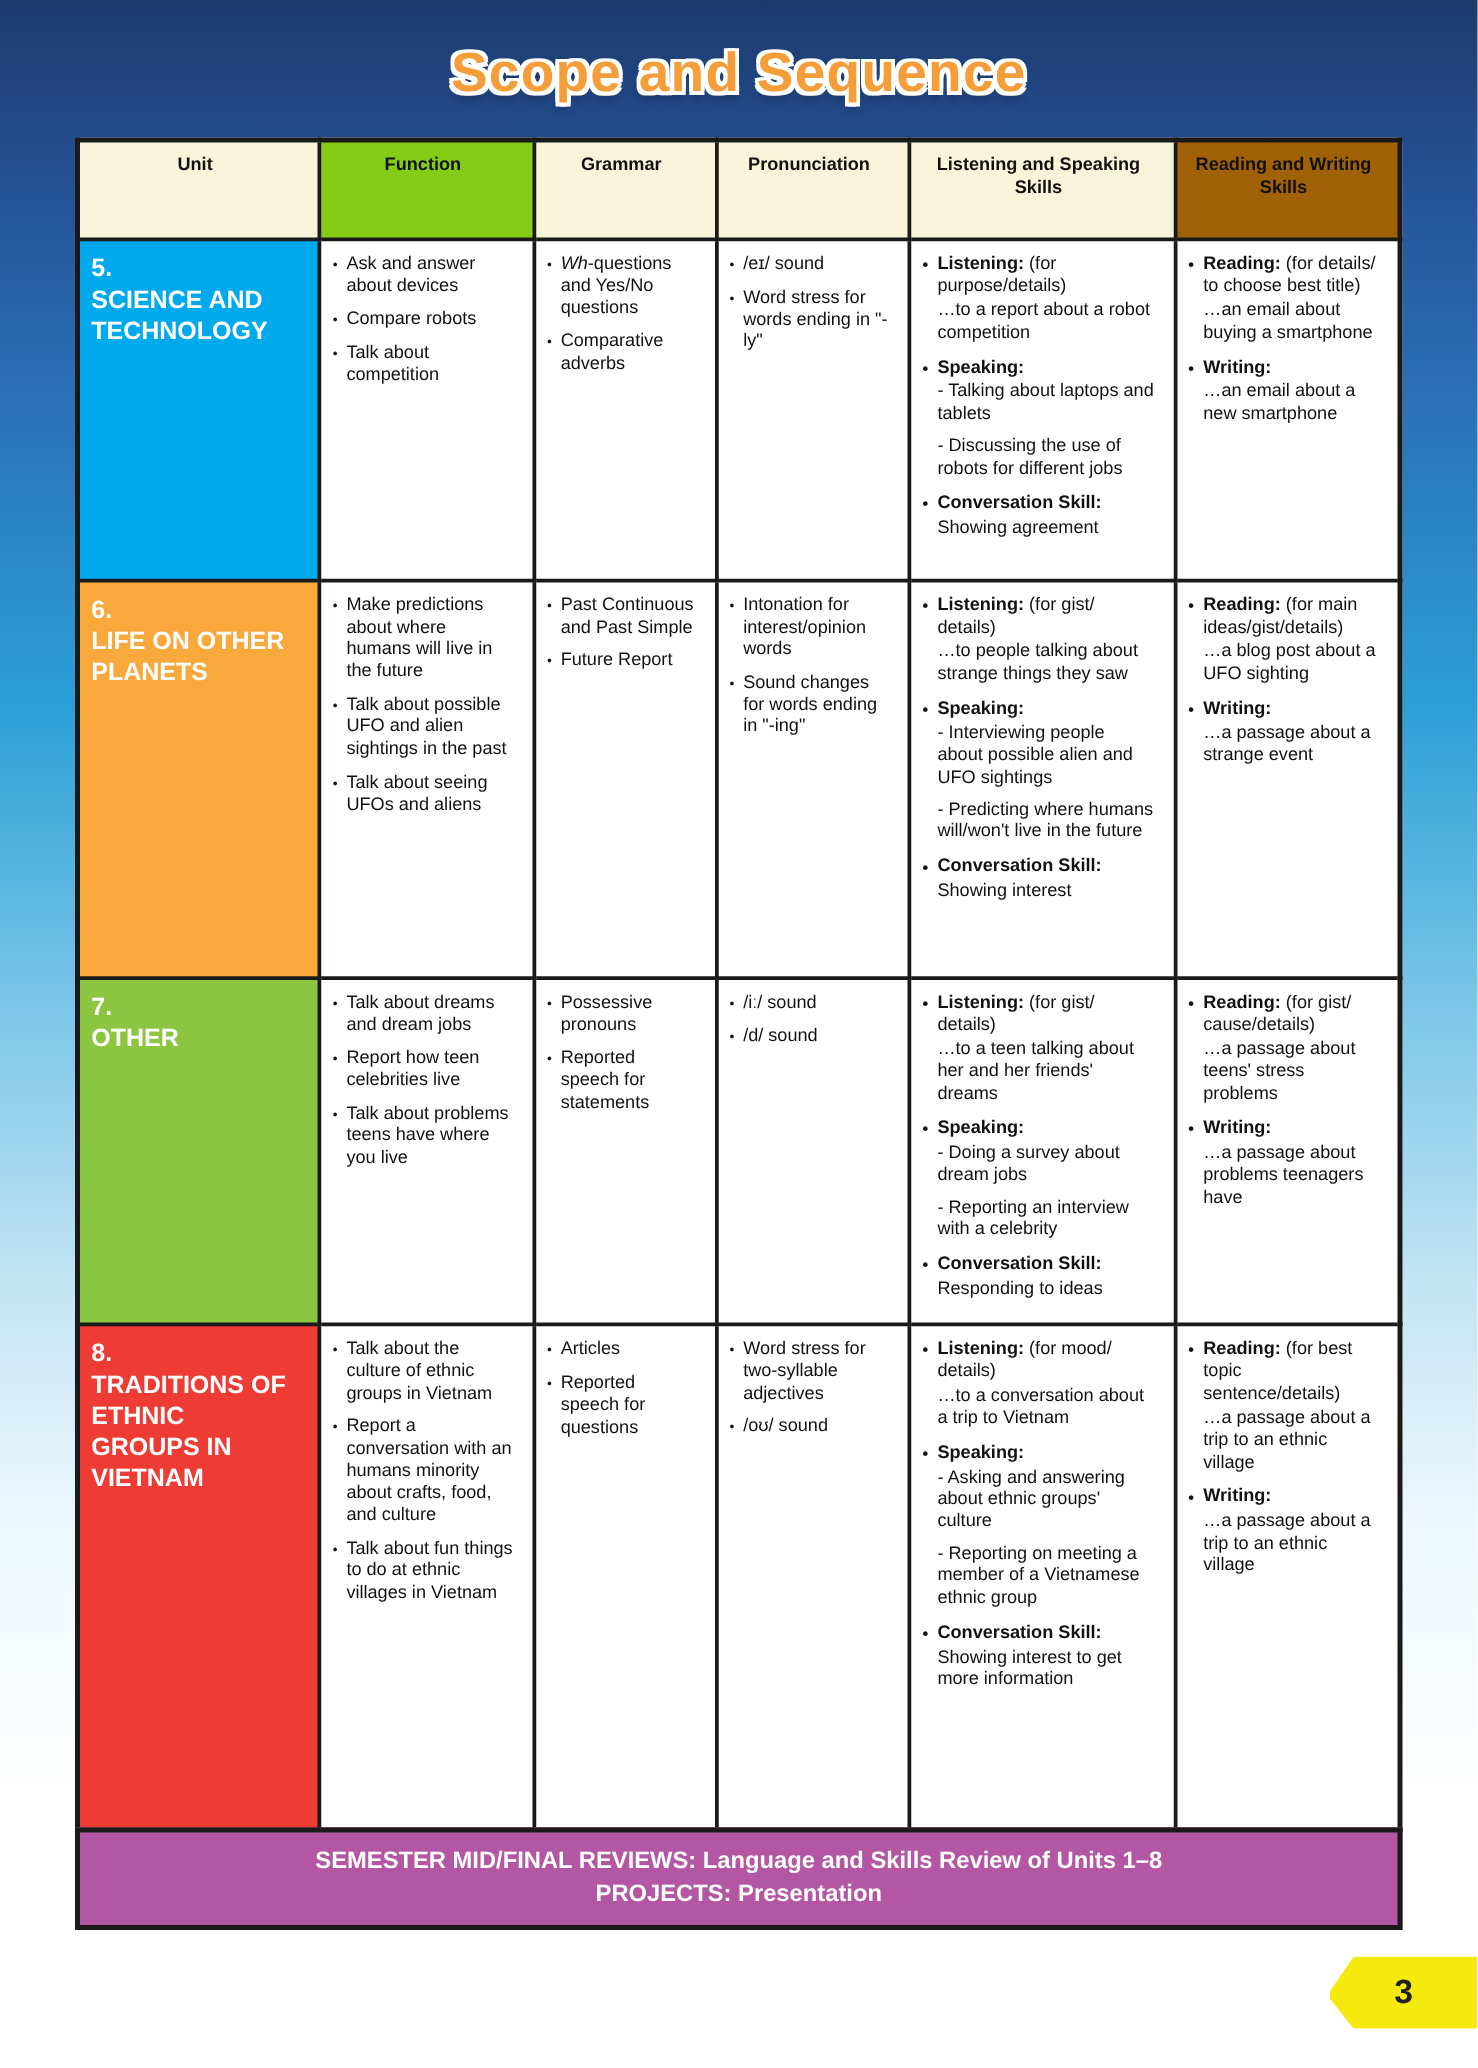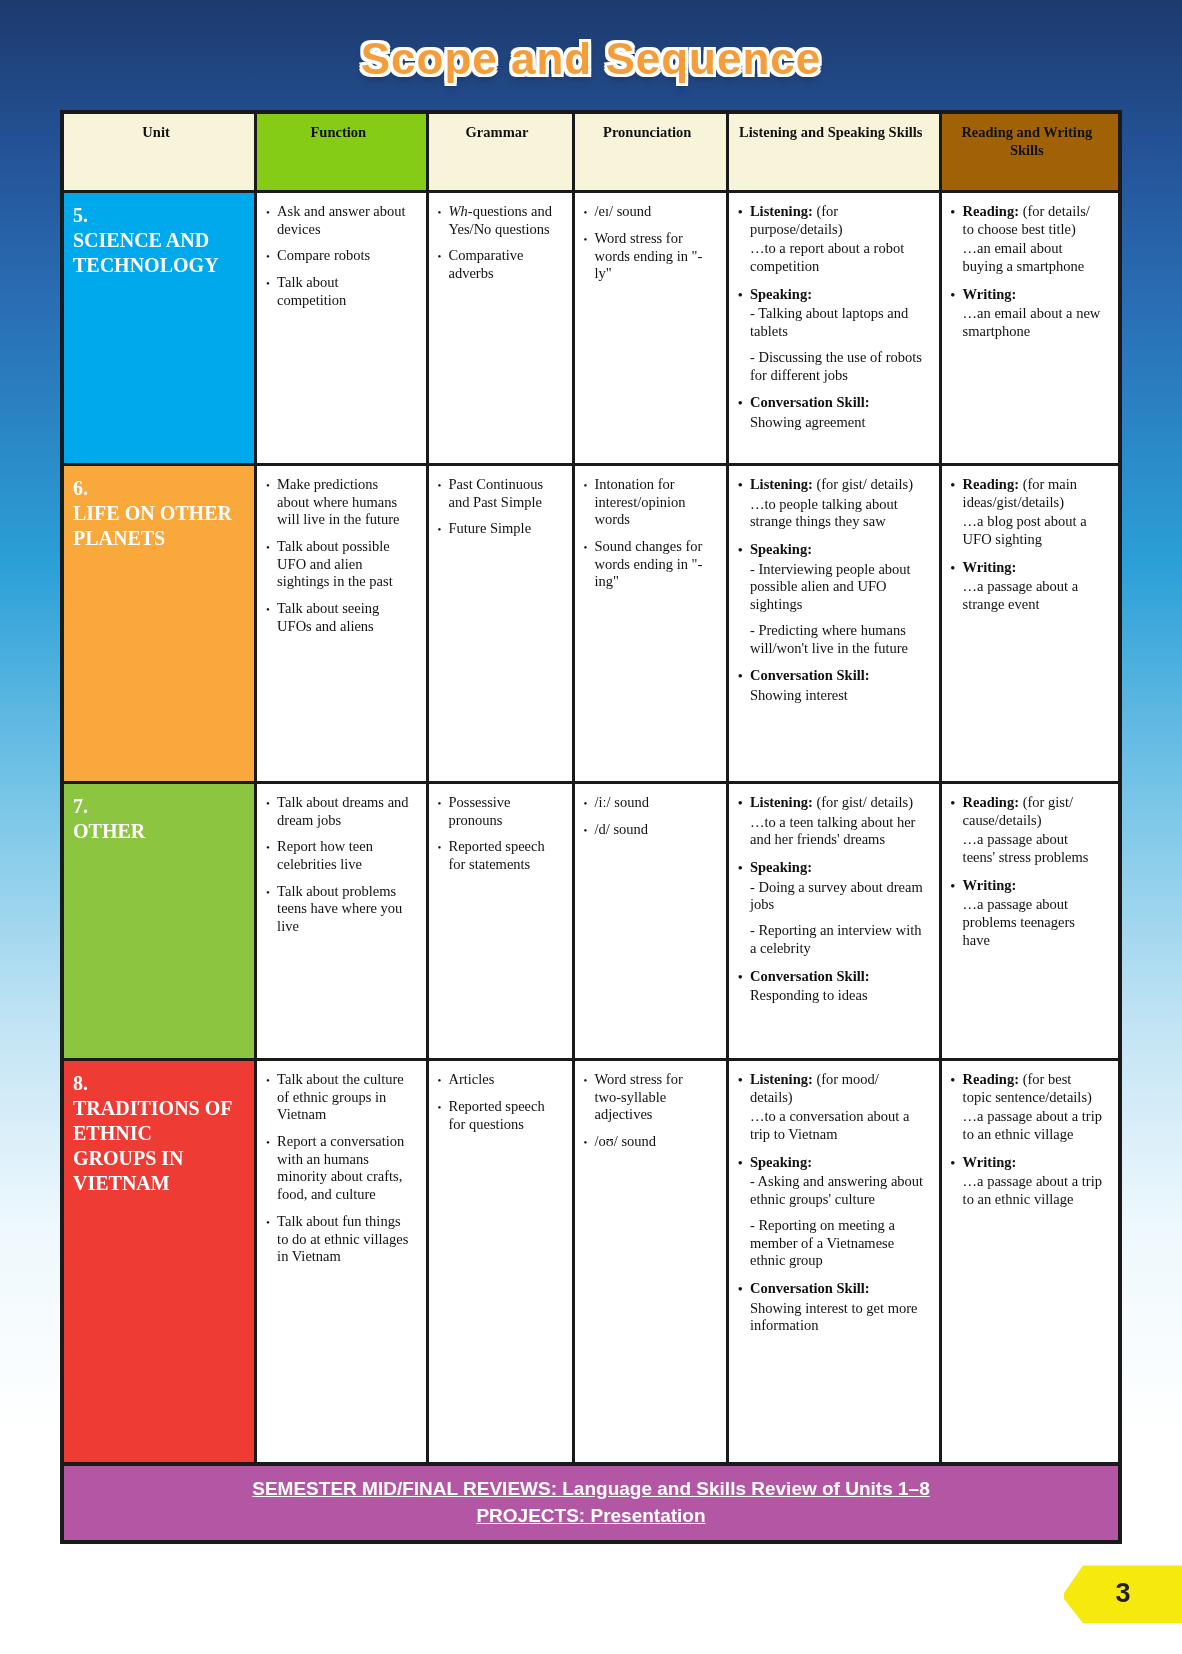--- a/index.html
+++ b/index.html
@@ -15,40 +15,40 @@
     text-align:center;font-size:44px;font-weight:bold;letter-spacing:1px;
     text-shadow:
       -3px -3px 0 #fff, 3px -3px 0 #fff, -3px 3px 0 #fff, 3px 3px 0 #fff,
       -3px 0 0 #fff, 3px 0 0 #fff, 0 -3px 0 #fff, 0 3px 0 #fff,
       0 6px 6px rgba(20,40,80,.55);
   }
   .table-wrap{position:absolute;left:60px;top:110px;width:1062px;}
   table.sst{width:100%;border-collapse:collapse;table-layout:fixed;background:#fff;}
   table.sst th,table.sst td{
     border:3px solid #1a1a1a;vertical-align:top;padding:10px 15px 8px 9px;
-    font-size:14.5px;line-height:1.22;color:#111;font-family:Liberation Serif, serif;
+    font-size:14.5px;line-height:1.22;color:#111;
   }
   table.sst{border:4px solid #1a1a1a;}
   th.hdr{
     height:58px;text-align:center;vertical-align:middle;
     font-size:17px;font-weight:bold;padding:4px;
   }
   tr.r0{height:273px;} tr.r1{height:318px;} tr.r2{height:277px;} tr.r3{height:404px;}
   td.unit{vertical-align:middle;padding:6px 6px 6px 9px;}
   .unit-num,.unit-title{color:#fff;font-weight:bold;font-size:20px;line-height:1.25;}
   .bullet-item{display:flex;margin:0 0 9px 0;}
   .bullet-item .b{flex:0 0 11px;font-size:11px;line-height:18px;}
   .skill-item{display:flex;margin:0 0 10px 0;}
   .skill-item .b{flex:0 0 12px;font-weight:bold;font-size:13px;line-height:18px;}
   .skill-item .lbl{font-weight:bold;}
   .skill-line{margin-top:2px;}
   .skill-line + .skill-line{margin-top:8px;}
   .footer-band{
     margin-top:-4px;border:4px solid #1a1a1a;text-align:center;
-    padding:9px 10px 10px 10px;color:#fff;font-weight:bold;font-size:19px;line-height:1.45;text-decoration:underline;
+    padding:9px 10px 10px 10px;color:#fff;font-weight:bold;font-size:19px;line-height:1.45;
   }
   .page-tab{
     position:absolute;left:1064px;top:1563px;width:118px;height:60px;
     clip-path:polygon(0 50%,16% 4%,100% 4%,100% 100%,16% 100%,0 60%);
     display:flex;align-items:center;justify-content:center;
     font-size:27px;font-weight:bold;color:#231f20;
   }
 </style>
 </head>
 <body>
@@ -175,21 +175,21 @@
               <span>Talk about seeing UFOs and aliens</span>
             </div>
           </td>
           <td>
             <div class="bullet-item">
               <span class="b">•</span>
               <span>Past Continuous and Past Simple</span>
             </div>
             <div class="bullet-item">
               <span class="b">•</span>
-              <span>Future Simple</span>
+              <span>Future Report</span>
             </div>
           </td>
           <td>
             <div class="bullet-item">
               <span class="b">•</span>
               <span>Intonation for interest/opinion words</span>
             </div>
             <div class="bullet-item">
               <span class="b">•</span>
               <span>Sound changes for words ending in "-ing"</span>

